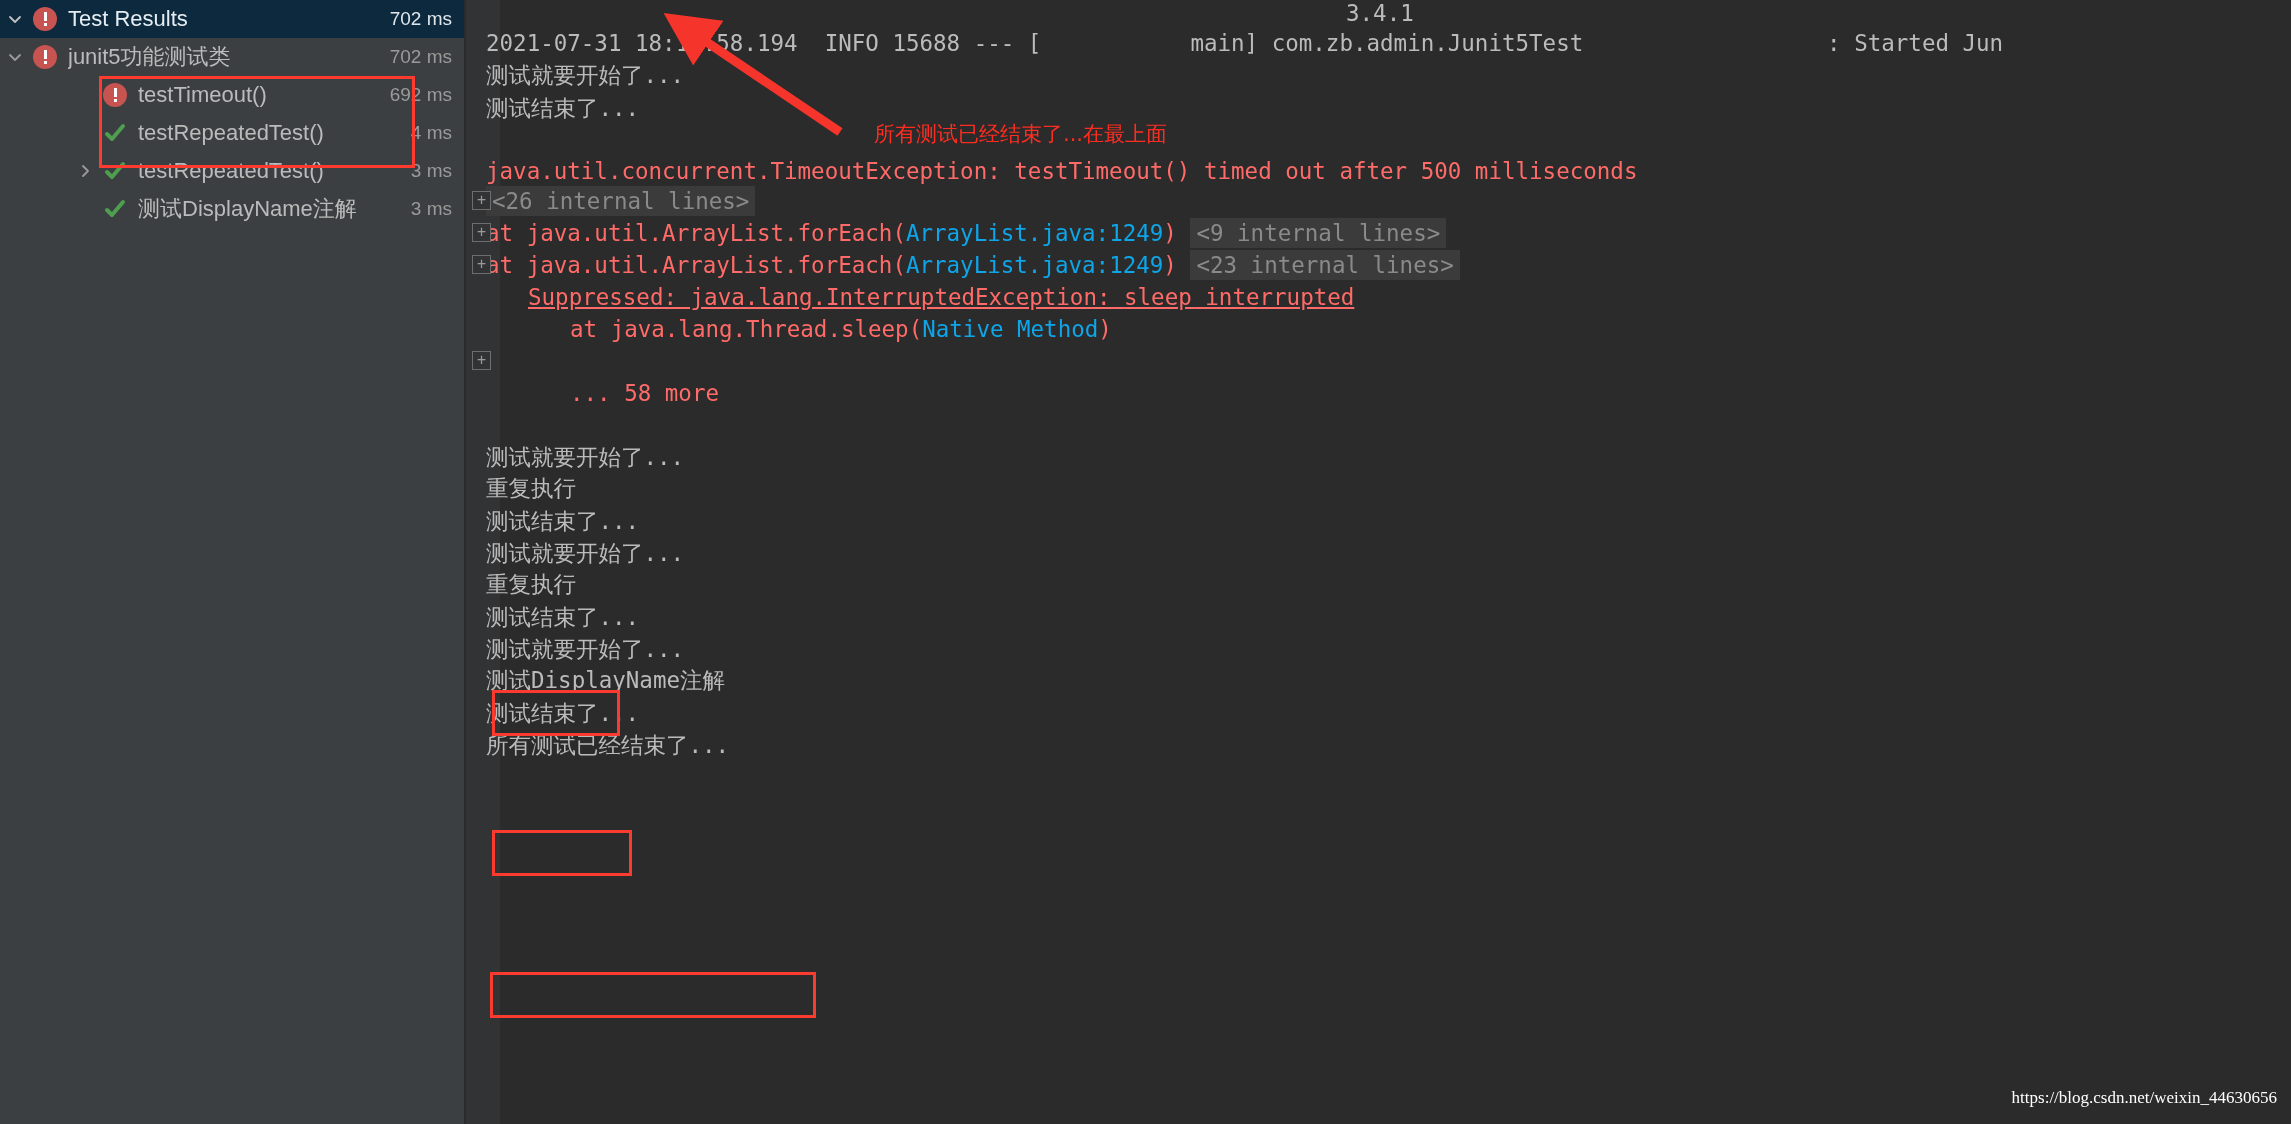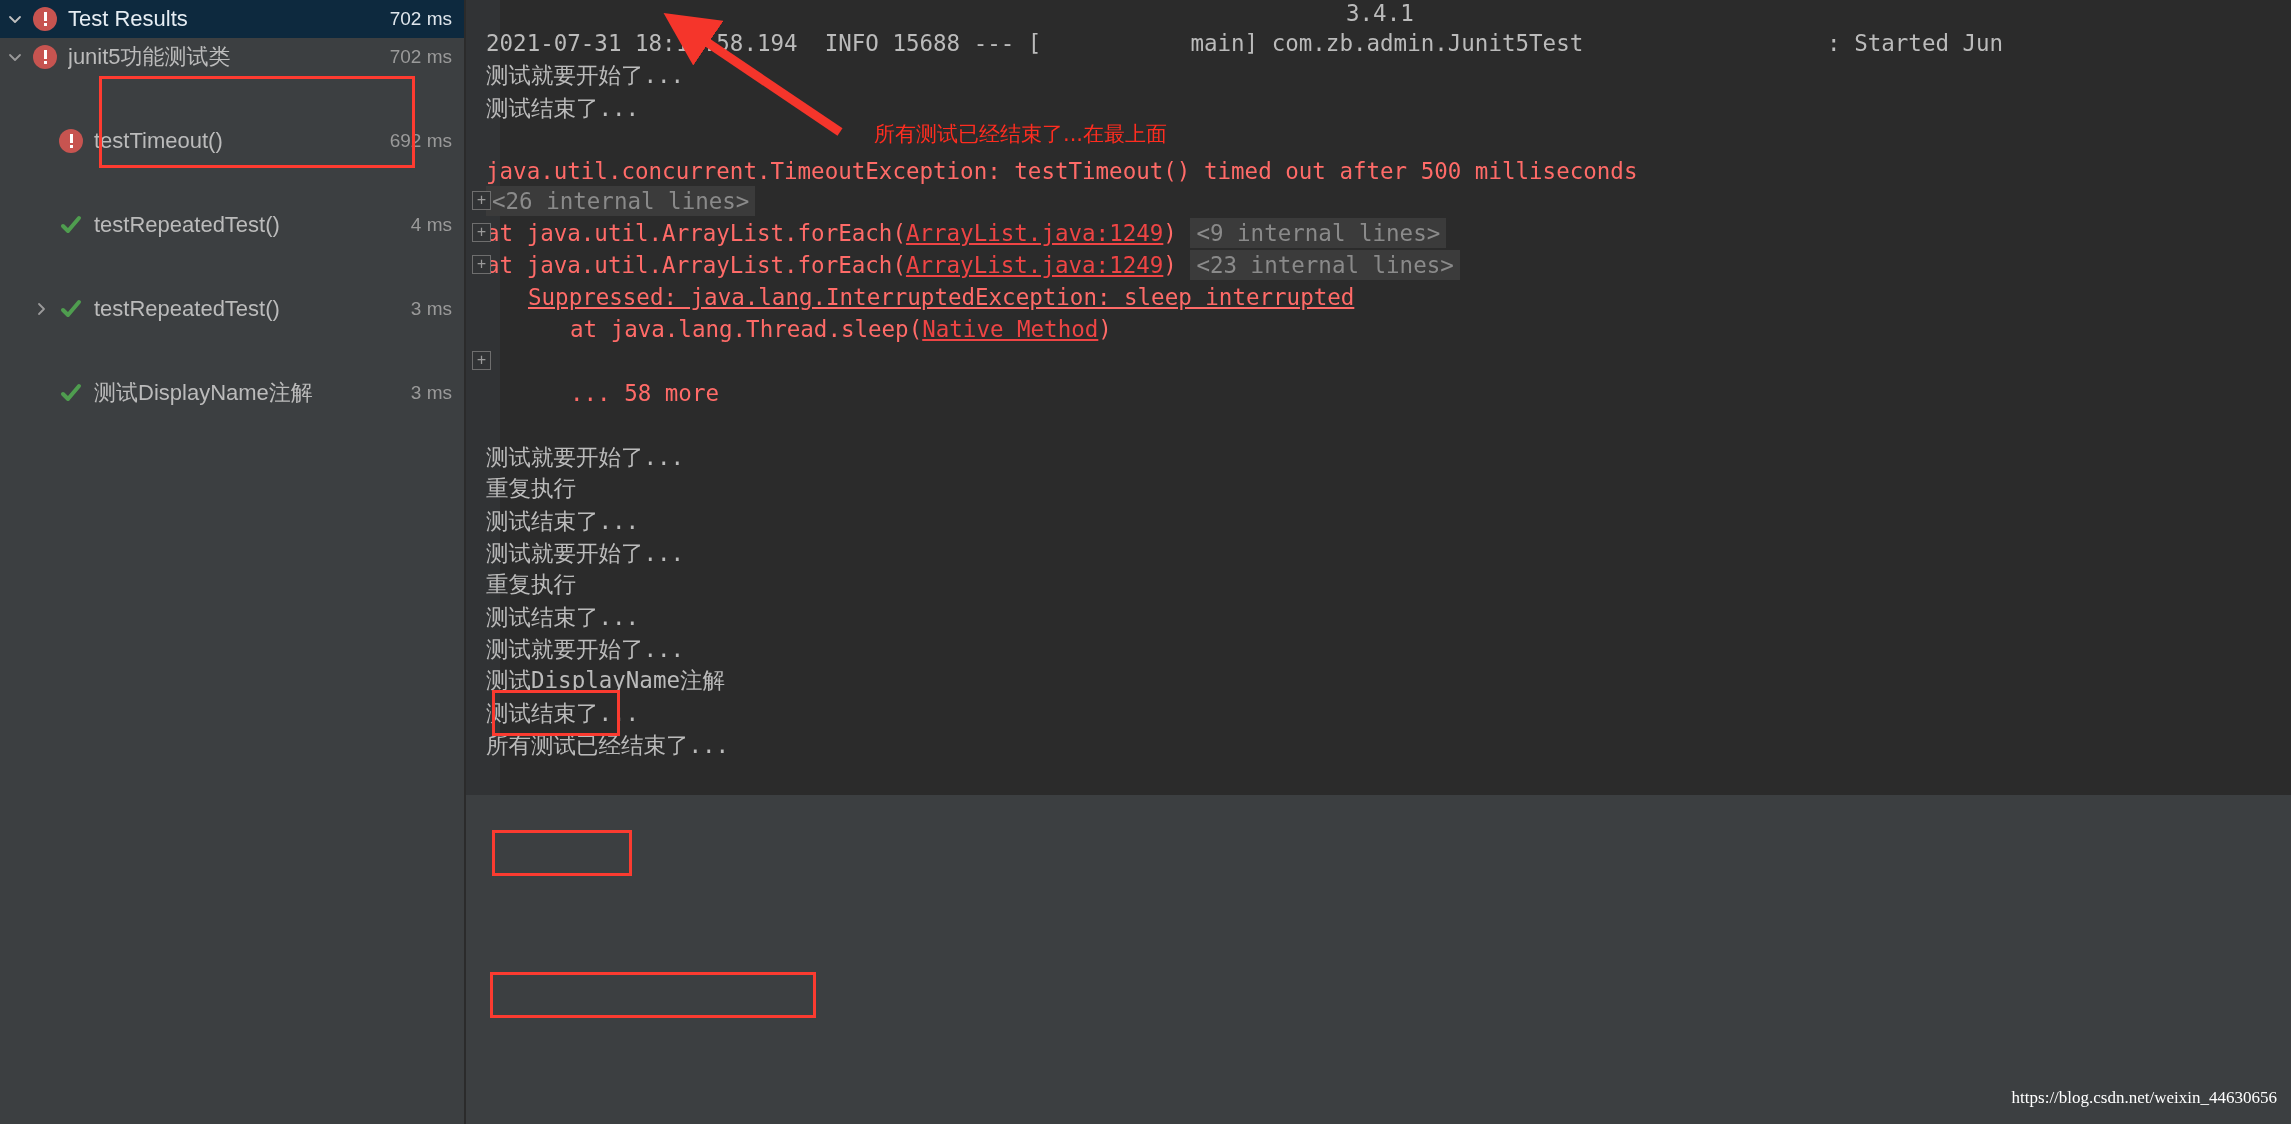--- a/index.html
+++ b/index.html
@@ -62,21 +62,21 @@
   .tree-row.selected .label { color: #e6edf3; }
   .tree-row .time {
     position: absolute;
     right: 14px;
     font-size: 19px;
     color: #9a9a9a;
   }
   .tree-row.selected .time { color: #dfe6ec; }
 
   .indent-1 { }
-  .indent-2 { padding-left: 26px; margin-top: 46px; }
+  .indent-2 { padding-left: 70px; }
 
   
   .ico-error {
     width: 24px; height: 24px; border-radius: 50%;
     background: #c75450;
     position: relative;
   }
   .ico-error:before {
     content: "";
     position: absolute;
@@ -109,21 +109,21 @@
     position: absolute;
     left: 464px; top: 0;
     width: 2px; height: 1124px;
     background: #2b2b2b;
   }
 
   
   #console {
     position: relative;
     flex: 1 1 auto;
-    height: 795px;
+    height: 1124px;
     background: #2b2b2b;
     overflow: hidden;
   }
   #gutter {
     position: absolute;
     left: 0; top: 0;
     width: 34px; height: 1124px;
     background: #313335;
   }
   #console-text {
@@ -144,22 +144,21 @@
     white-space: pre;
   }
   .pad { padding-left: 20px; }
   .err { color: #ff6b68; }
   .dim-internal {
     color: #8a8a8a;
     background: #3b3b3b;
     padding: 2px 6px;
   }
   .stack-link {
-    color: #ef4444;
-    text-decoration: underline;
+    color: #0ea5e9;
   }
   .file-link {
     color: #287bde;
     text-decoration: underline;
   }
   .plus-box {
     position: absolute;
     width: 19px; height: 19px;
     border: 1px solid #6e6e6e;
     color: #9a9a9a;

